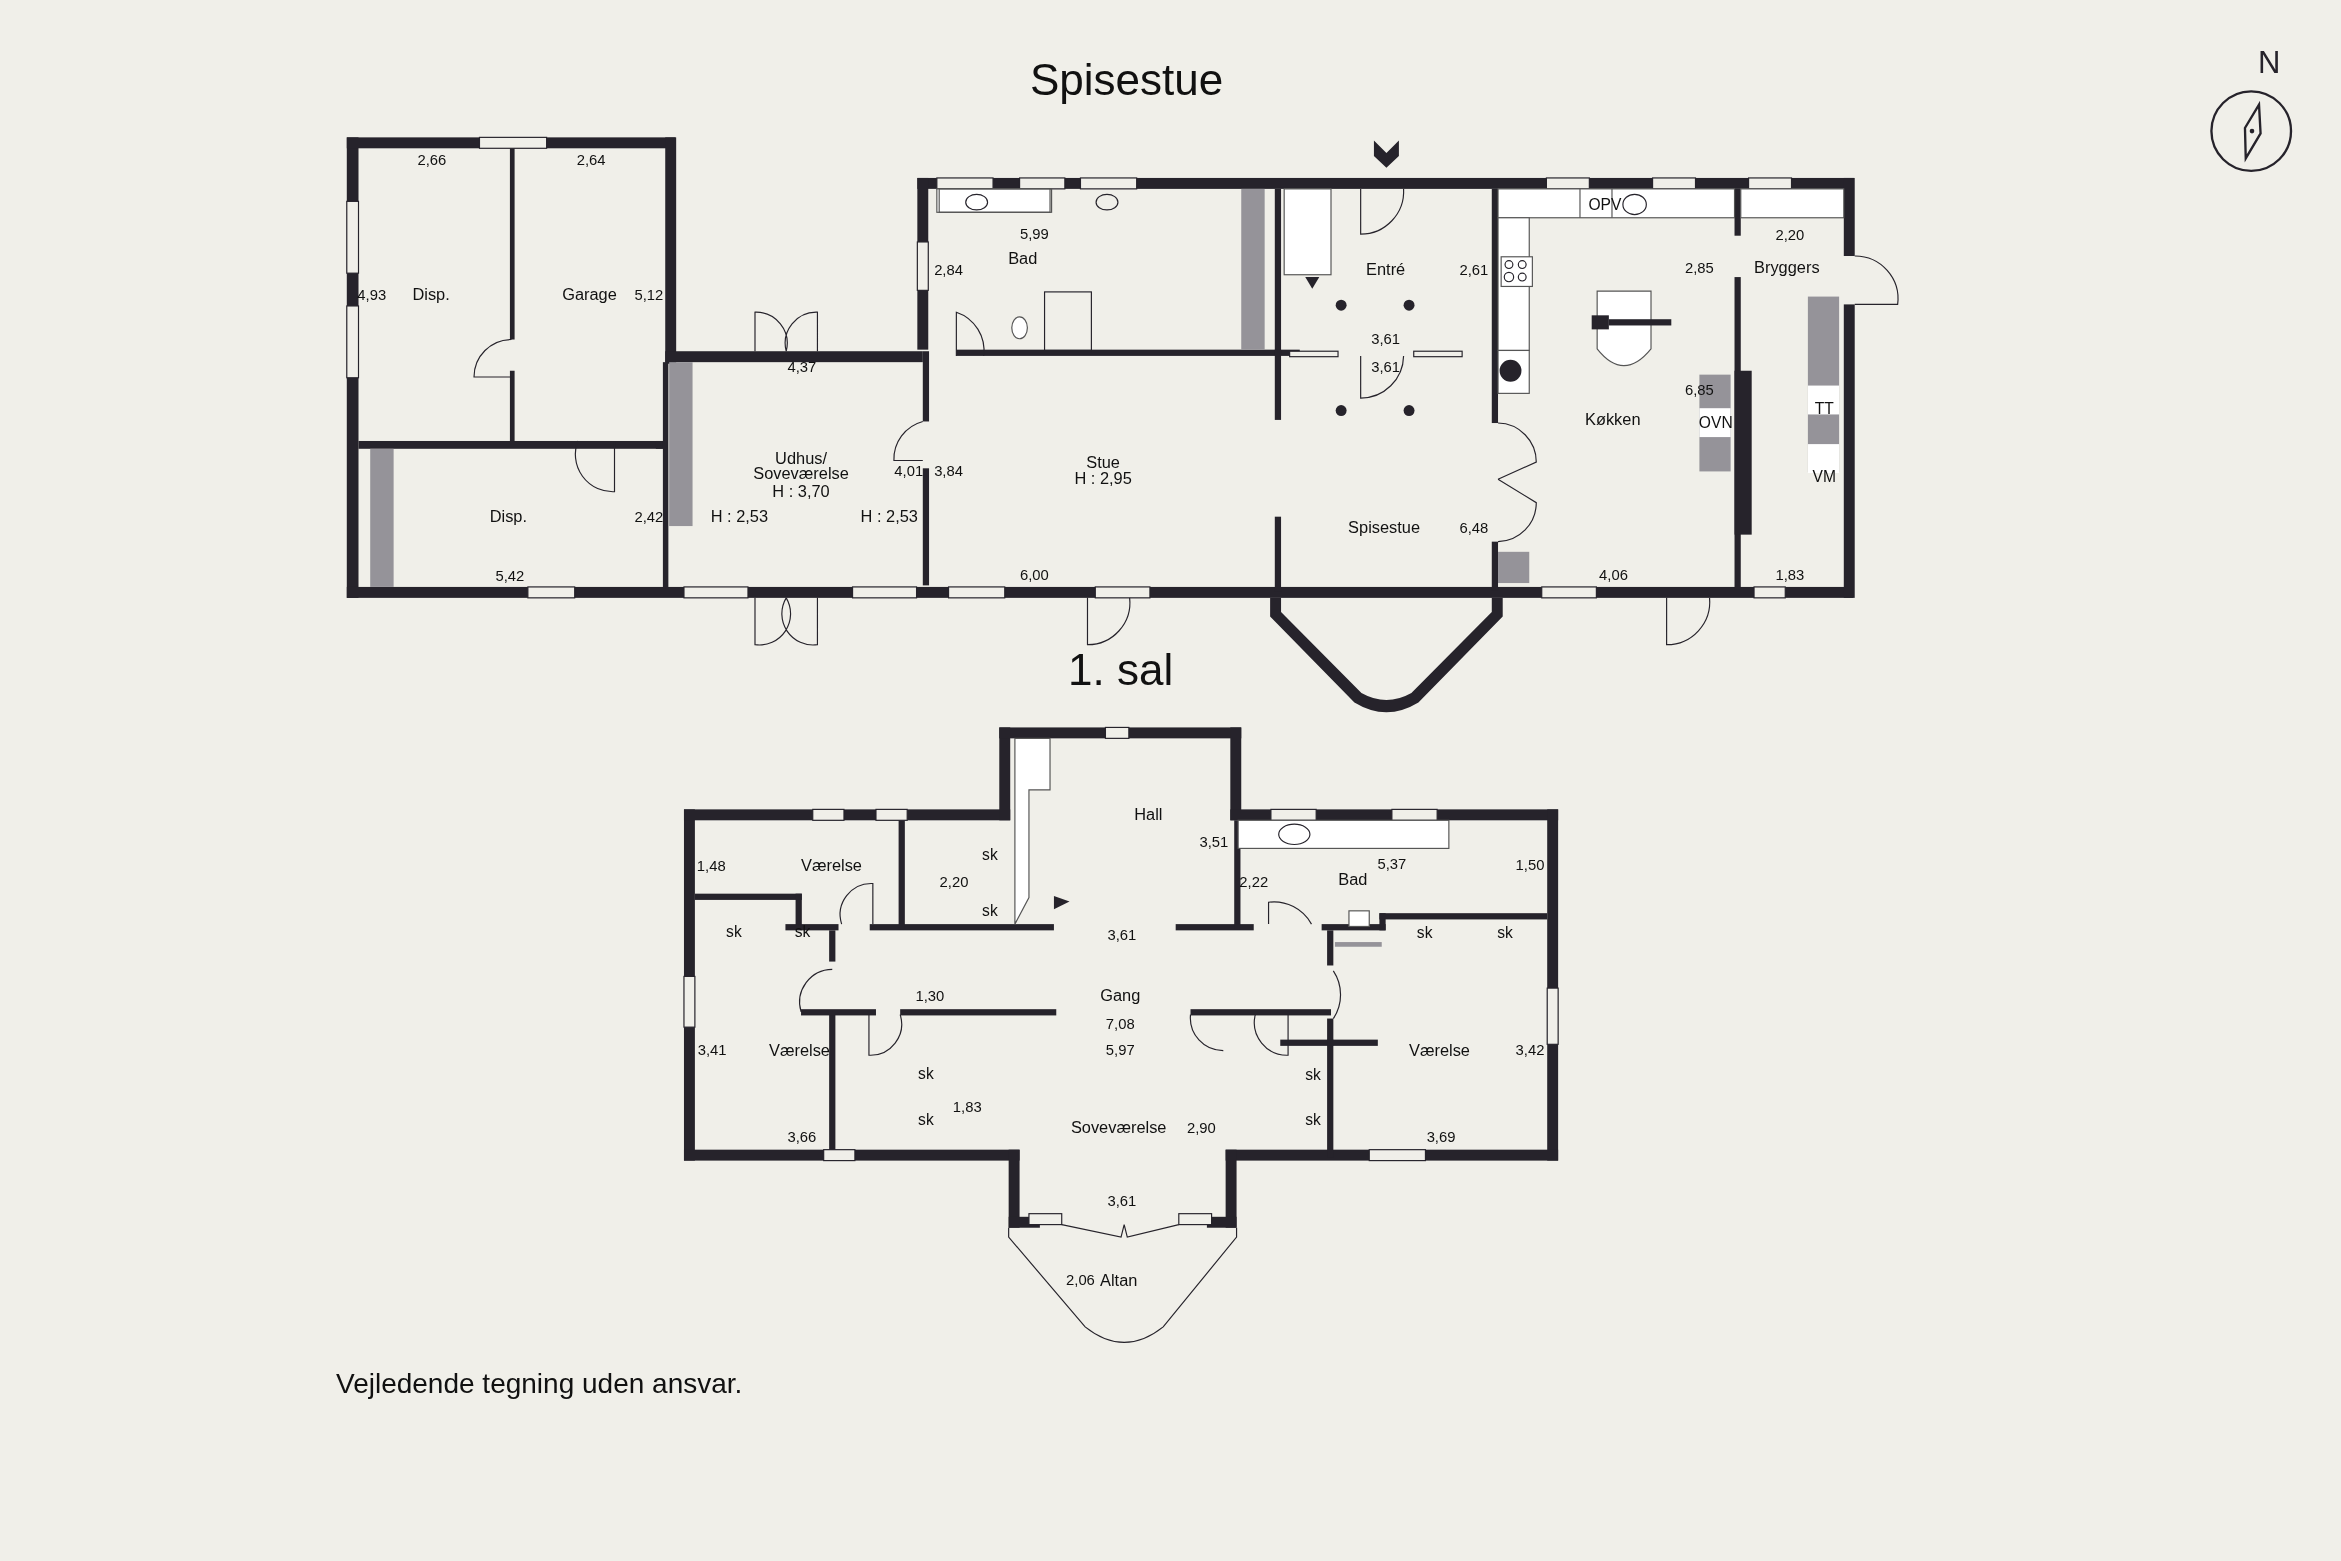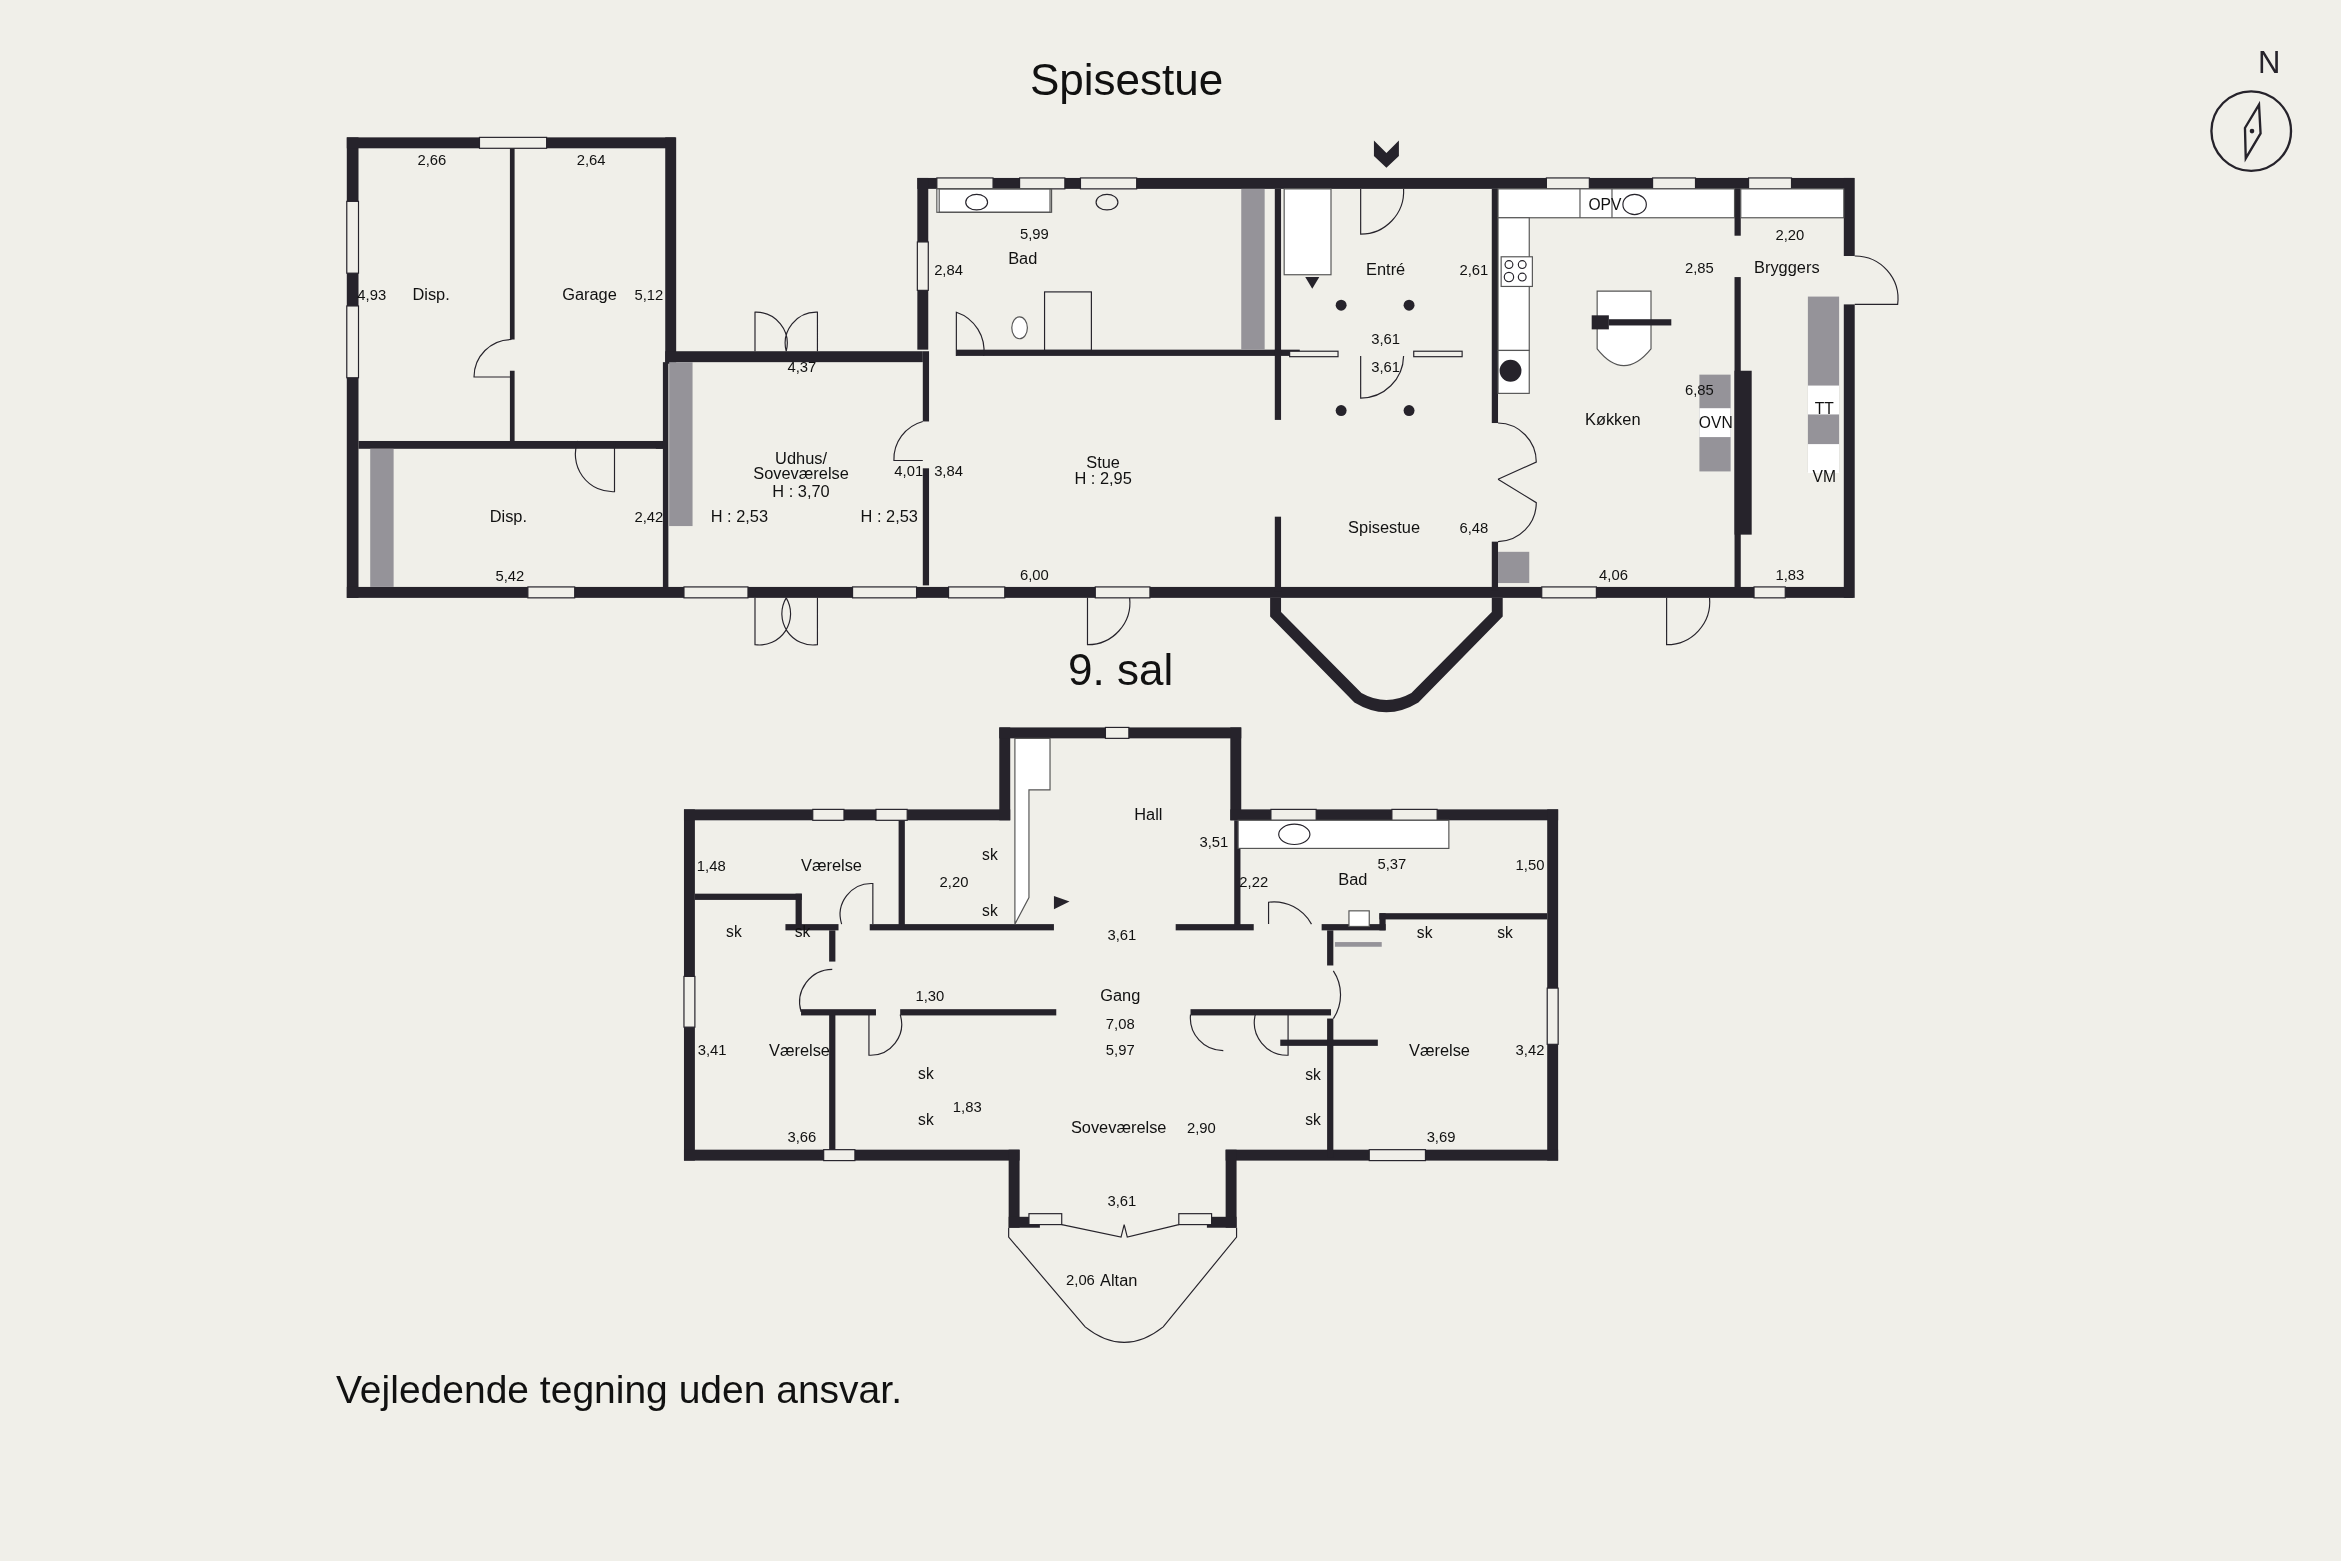--- a/index.html
+++ b/index.html
@@ -1,35 +1,35 @@
 <!DOCTYPE html>
 <html style="font-size:12.5px"><head>
 <meta charset="utf-8">
 <style>
   html, body { margin:0; padding:0; background:#f0efe9; }
   body { width:2342px; height:1561px; overflow:hidden; position:relative; font-family:"Liberation Sans", sans-serif; color:#111; }
   #plan { position:absolute; left:0; top:0; width:2342px; height:1561px; }
   .title { position:absolute; font-size:44px; color:#111; font-family:"Liberation Sans", sans-serif; }
-  .footer { position:absolute; left:336px; top:1368px; font-size:39px; color:#111; }
+  .footer { position:absolute; left:336px; top:1368px; font-size:28px; color:#111; }
   .lbl { font-family:"Liberation Sans", sans-serif; font-size:21px; fill:#111; text-anchor:middle; }
   .dim { font-family:"Liberation Sans", sans-serif; font-size:19px; fill:#111; text-anchor:middle; }
   .tag { font-family:"Liberation Sans", sans-serif; font-size:20px; fill:#111; text-anchor:middle; }
   .wall { fill:#26232b; }
   .win { fill:#f0efe9; stroke:#26232b; stroke-width:1.5; }
   .door { fill:none; stroke:#26232b; stroke-width:1.5; }
   .grey { fill:#959399; }
   .white { fill:#fff; stroke:#555; stroke-width:1.5; }
   .thin { fill:none; stroke:#26232b; stroke-width:1.5; }
   #compass-n { position:absolute; left:2258px; top:45px; font-size:31px; font-weight:300; color:#26232b; }
 </style>
 </head>
 <body>
 
 <div class="title" style="left:1030px; top:55px;">Spisestue</div>
-<div class="title" style="left:1068px; top:645px;">9. sal</div>
+<div class="title" style="left:1068px; top:645px;">1. sal</div>
 <div id="compass-n">N</div>
 <div class="footer">Vejledende tegning uden ansvar.</div>
 
 <svg id="plan" viewBox="0 0 3000 2000" xmlns="http://www.w3.org/2000/svg">
 
   <g>
     <circle cx="2884" cy="168" r="51" fill="none" stroke="#26232b" stroke-width="3"></circle>
     <polygon points="2894,134 2876,164 2877,203 2896,171" fill="none" stroke="#26232b" stroke-width="3"></polygon>
     <circle cx="2885" cy="168" r="3" fill="#26232b"></circle>
   </g>

